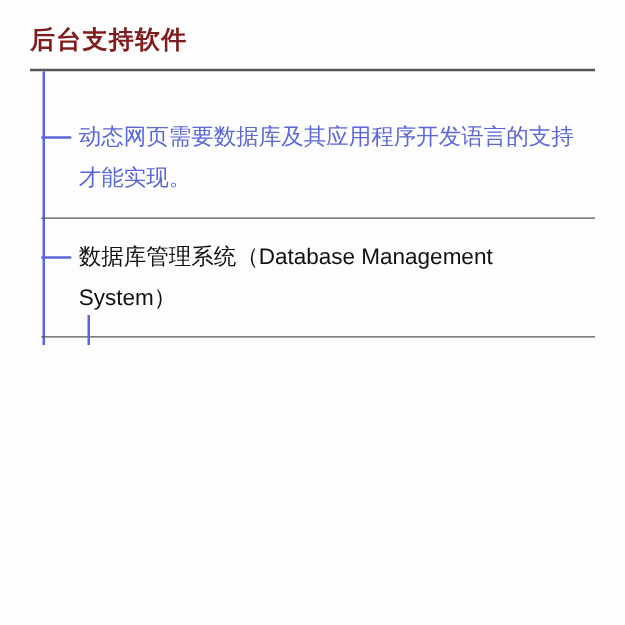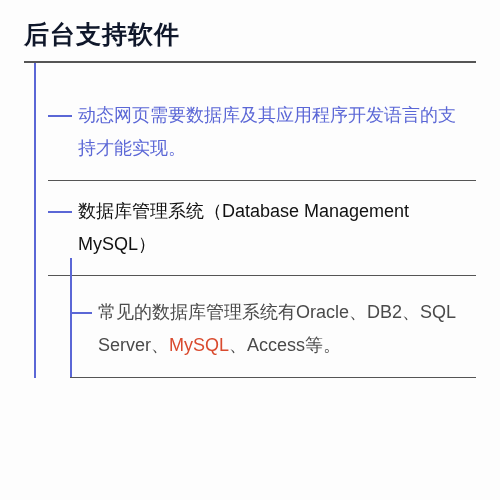--- a/index.html
+++ b/index.html
@@ -18,24 +18,24 @@
     height: 500px;
     background: #fdfdfd;
     font-family: "PingFang SC", "Microsoft YaHei", "Heiti SC", sans-serif;
     color: var(--text);
     overflow: hidden;
   }
   .page {
     padding: 14px 24px 0 24px;
   }
   .title {
-    font-size: 25px;
+    font-size: 20px;
     font-weight: 700;
     letter-spacing: 1px;
-    color: #0f172a;
+    color: #7f1d1d;
     margin: 4px 0 10px 0;
   }
   .divider {
     height: 2px;
     background: var(--rule);
     margin-bottom: 0;
   }
   .tree {
     position: relative;
     padding-top: 22px;
@@ -44,21 +44,21 @@
     content: "";
     position: absolute;
     left: 10px;
     top: 0;
     bottom: 0;
     width: 2px;
     background: var(--line);
   }
   .node {
     position: relative;
-    margin-left: 24px;
+    margin-left: 9px;
     padding: 14px 10px 14px 30px;
     font-size: 18px;
     line-height: 1.85;
     color: var(--muted);
     border-bottom: 1px solid var(--rule);
   }
   .node::before {
     content: "";
     position: absolute;
     left: 0;
@@ -111,24 +111,21 @@
 <body>
 
 <div class="page">
   <div class="title">后台支持软件</div>
   <div class="divider"></div>
 
   <div class="tree">
 
     <div class="node intro">动态网页需要数据库及其应用程序开发语言的支持才能实现。</div>
 
-    <div class="node heading">数据库管理系统（Database Management MySQL）</div>
+    <div class="node heading">数据库管理系统（Database Management System）</div>
 
     <div class="subtree">
 
 
-      <div class="subnode">
-        <span>常见的数据库管理系统有Oracle、DB2、SQL Server、</span><span class="hl">MySQL</span><span>、Access等。</span>
-      </div>
 
     </div>
   </div>
 </div>
 
 </body></html>

